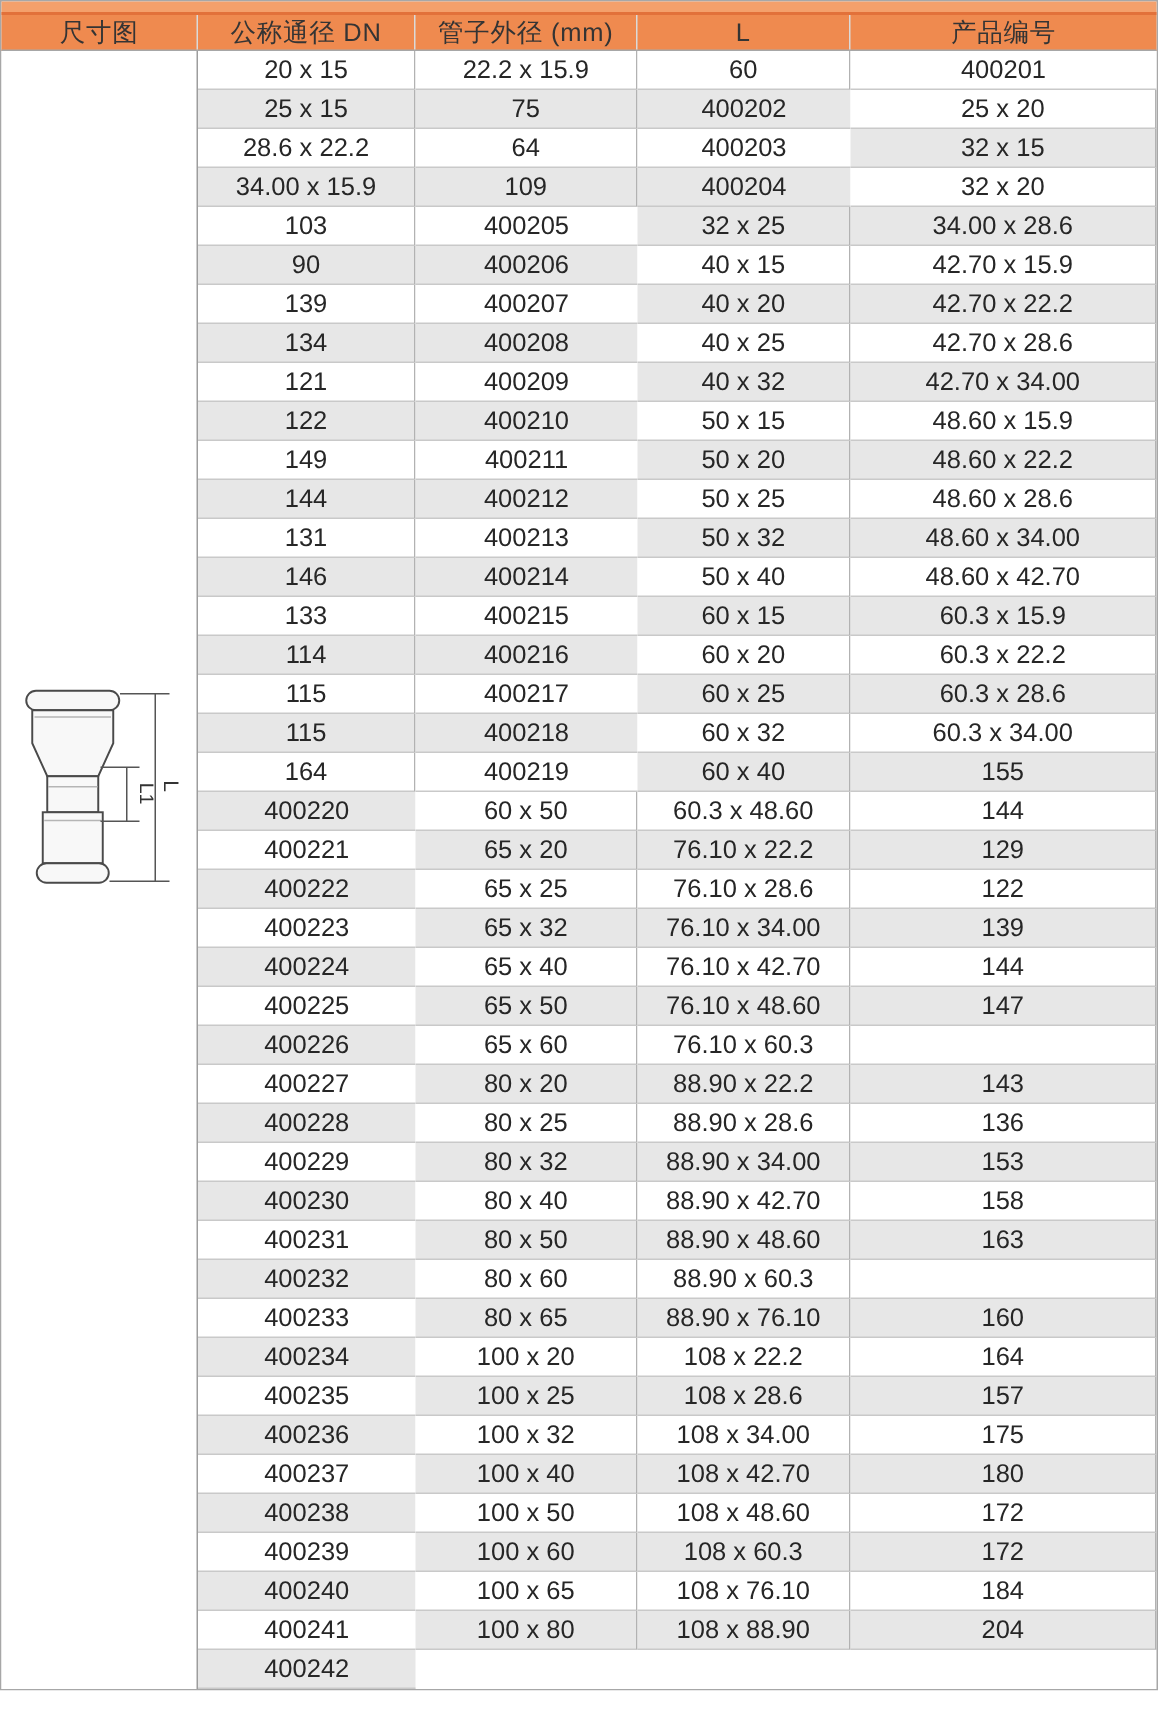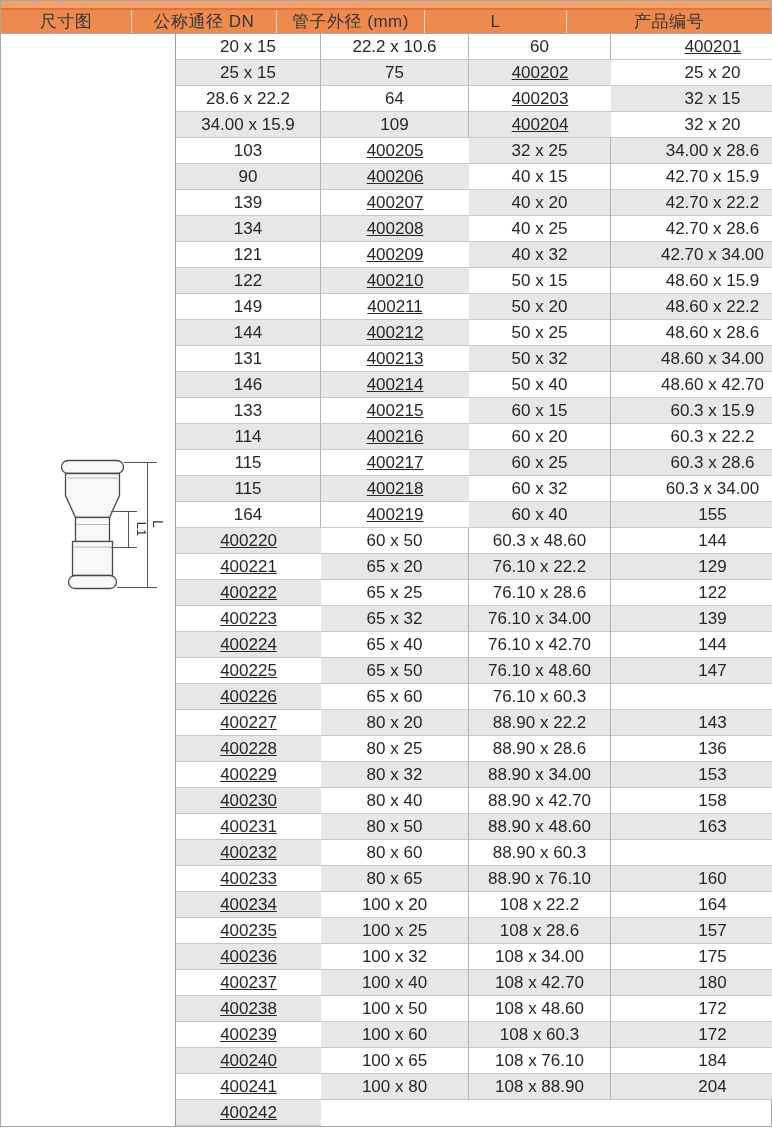--- a/index.html
+++ b/index.html
@@ -15,33 +15,33 @@
     background:#ef8a4f;border-bottom:1px solid #a7a7a7;
   }
   .hcell{
     height:23px;display:flex;align-items:center;justify-content:center;
     font-size:17px;color:#343434;border-right:1px solid #dadada;
     box-sizing:border-box;letter-spacing:0.5px;
   }
   .hcell:last-child{border-right:none;text-align:right;}
   .bdy{
     display:grid;grid-template-columns:131px 145px 148px 142px 204px;
-    grid-auto-rows:26px;grid-auto-flow:row;padding-left:44px;
+    grid-auto-rows:26px;grid-auto-flow:row;
   }
   .diagcell{
     grid-column:1;grid-row:1 / span 42;background:#ffffff;
     border-right:1px solid #9d9d9d;position:relative;box-sizing:border-box;
   }
   .cell{
     box-sizing:border-box;display:flex;align-items:center;justify-content:center;
     font-size:17px;color:#262626;background:#ffffff;
     border-bottom:1px solid #c9c9c9;border-right:1px solid #b2b2b2;
     white-space:nowrap;
   }
-  .cell.last{border-right:none;text-decoration:underline;}
+  .cell.last{border-right:none;}
   .cell.shade{background:#e7e7e7;}
   svg text{font-family:"Liberation Sans","DejaVu Sans",sans-serif;}
 </style>
 </head>
 <body>
 
 <div class="tbl">
   <div class="strip"></div>
 
   <div class="hdr">
@@ -76,21 +76,21 @@
           <line x1="66" y1="57.5" x2="92" y2="57.5"></line>
           <line x1="66" y1="93.5" x2="92" y2="93.5"></line>
           <line x1="83.5" y1="57.5" x2="83.5" y2="93.5"></line>
         </g>
         <text x="108" y="70" font-size="14" fill="#333333" text-anchor="middle" transform="rotate(90 108 70)">L</text>
         <text x="92" y="75" font-size="13" fill="#333333" text-anchor="middle" transform="rotate(90 92 75)">L1</text>
       </svg>
     </div>
 
   <div class="cell">20 x 15</div>
-      <div class="cell">22.2 x 10.6</div>
+      <div class="cell">22.2 x 15.9</div>
       <div class="cell">60</div>
       <div class="cell last">400201</div>
       <div class="cell shade">25 x 15</div>
       <div class="cell shade">75</div>
       <div class="cell shade last">400202</div>
       <div class="cell">25 x 20</div>
       <div class="cell">28.6 x 22.2</div>
       <div class="cell">64</div>
       <div class="cell last">400203</div>
       <div class="cell shade">32 x 15</div>

